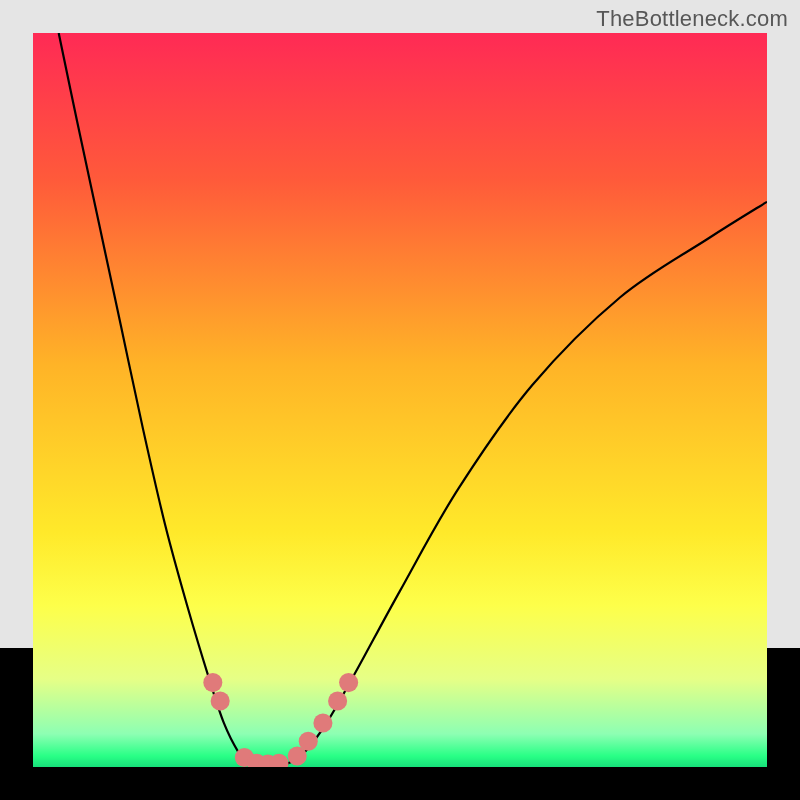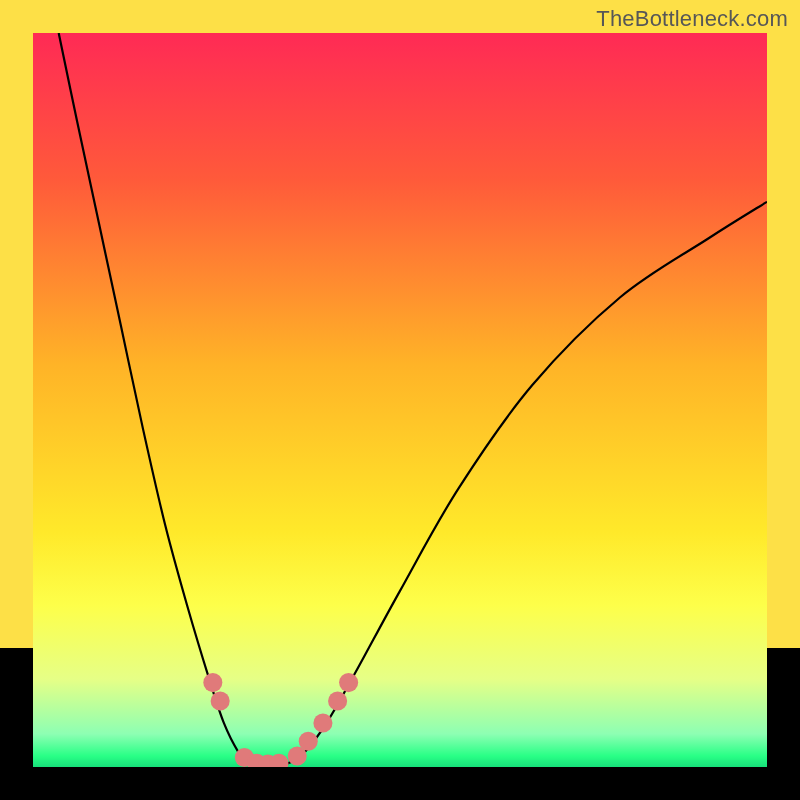--- a/index.html
+++ b/index.html
@@ -9,21 +9,21 @@
     height: 800px;
     background: #000;
     overflow: hidden;
   }
   .frame {
     position: absolute;
     left: 0;
     top: 0;
     width: 800px;
     height: 648px;
-    background: #fde047;
+    background: #e5e5e5;
   }
   .plot-area {
     position: absolute;
     left: 33px;
     top: 33px;
     width: 734px;
     height: 734px;
     overflow: hidden;
   }
   .gradient-bg {

